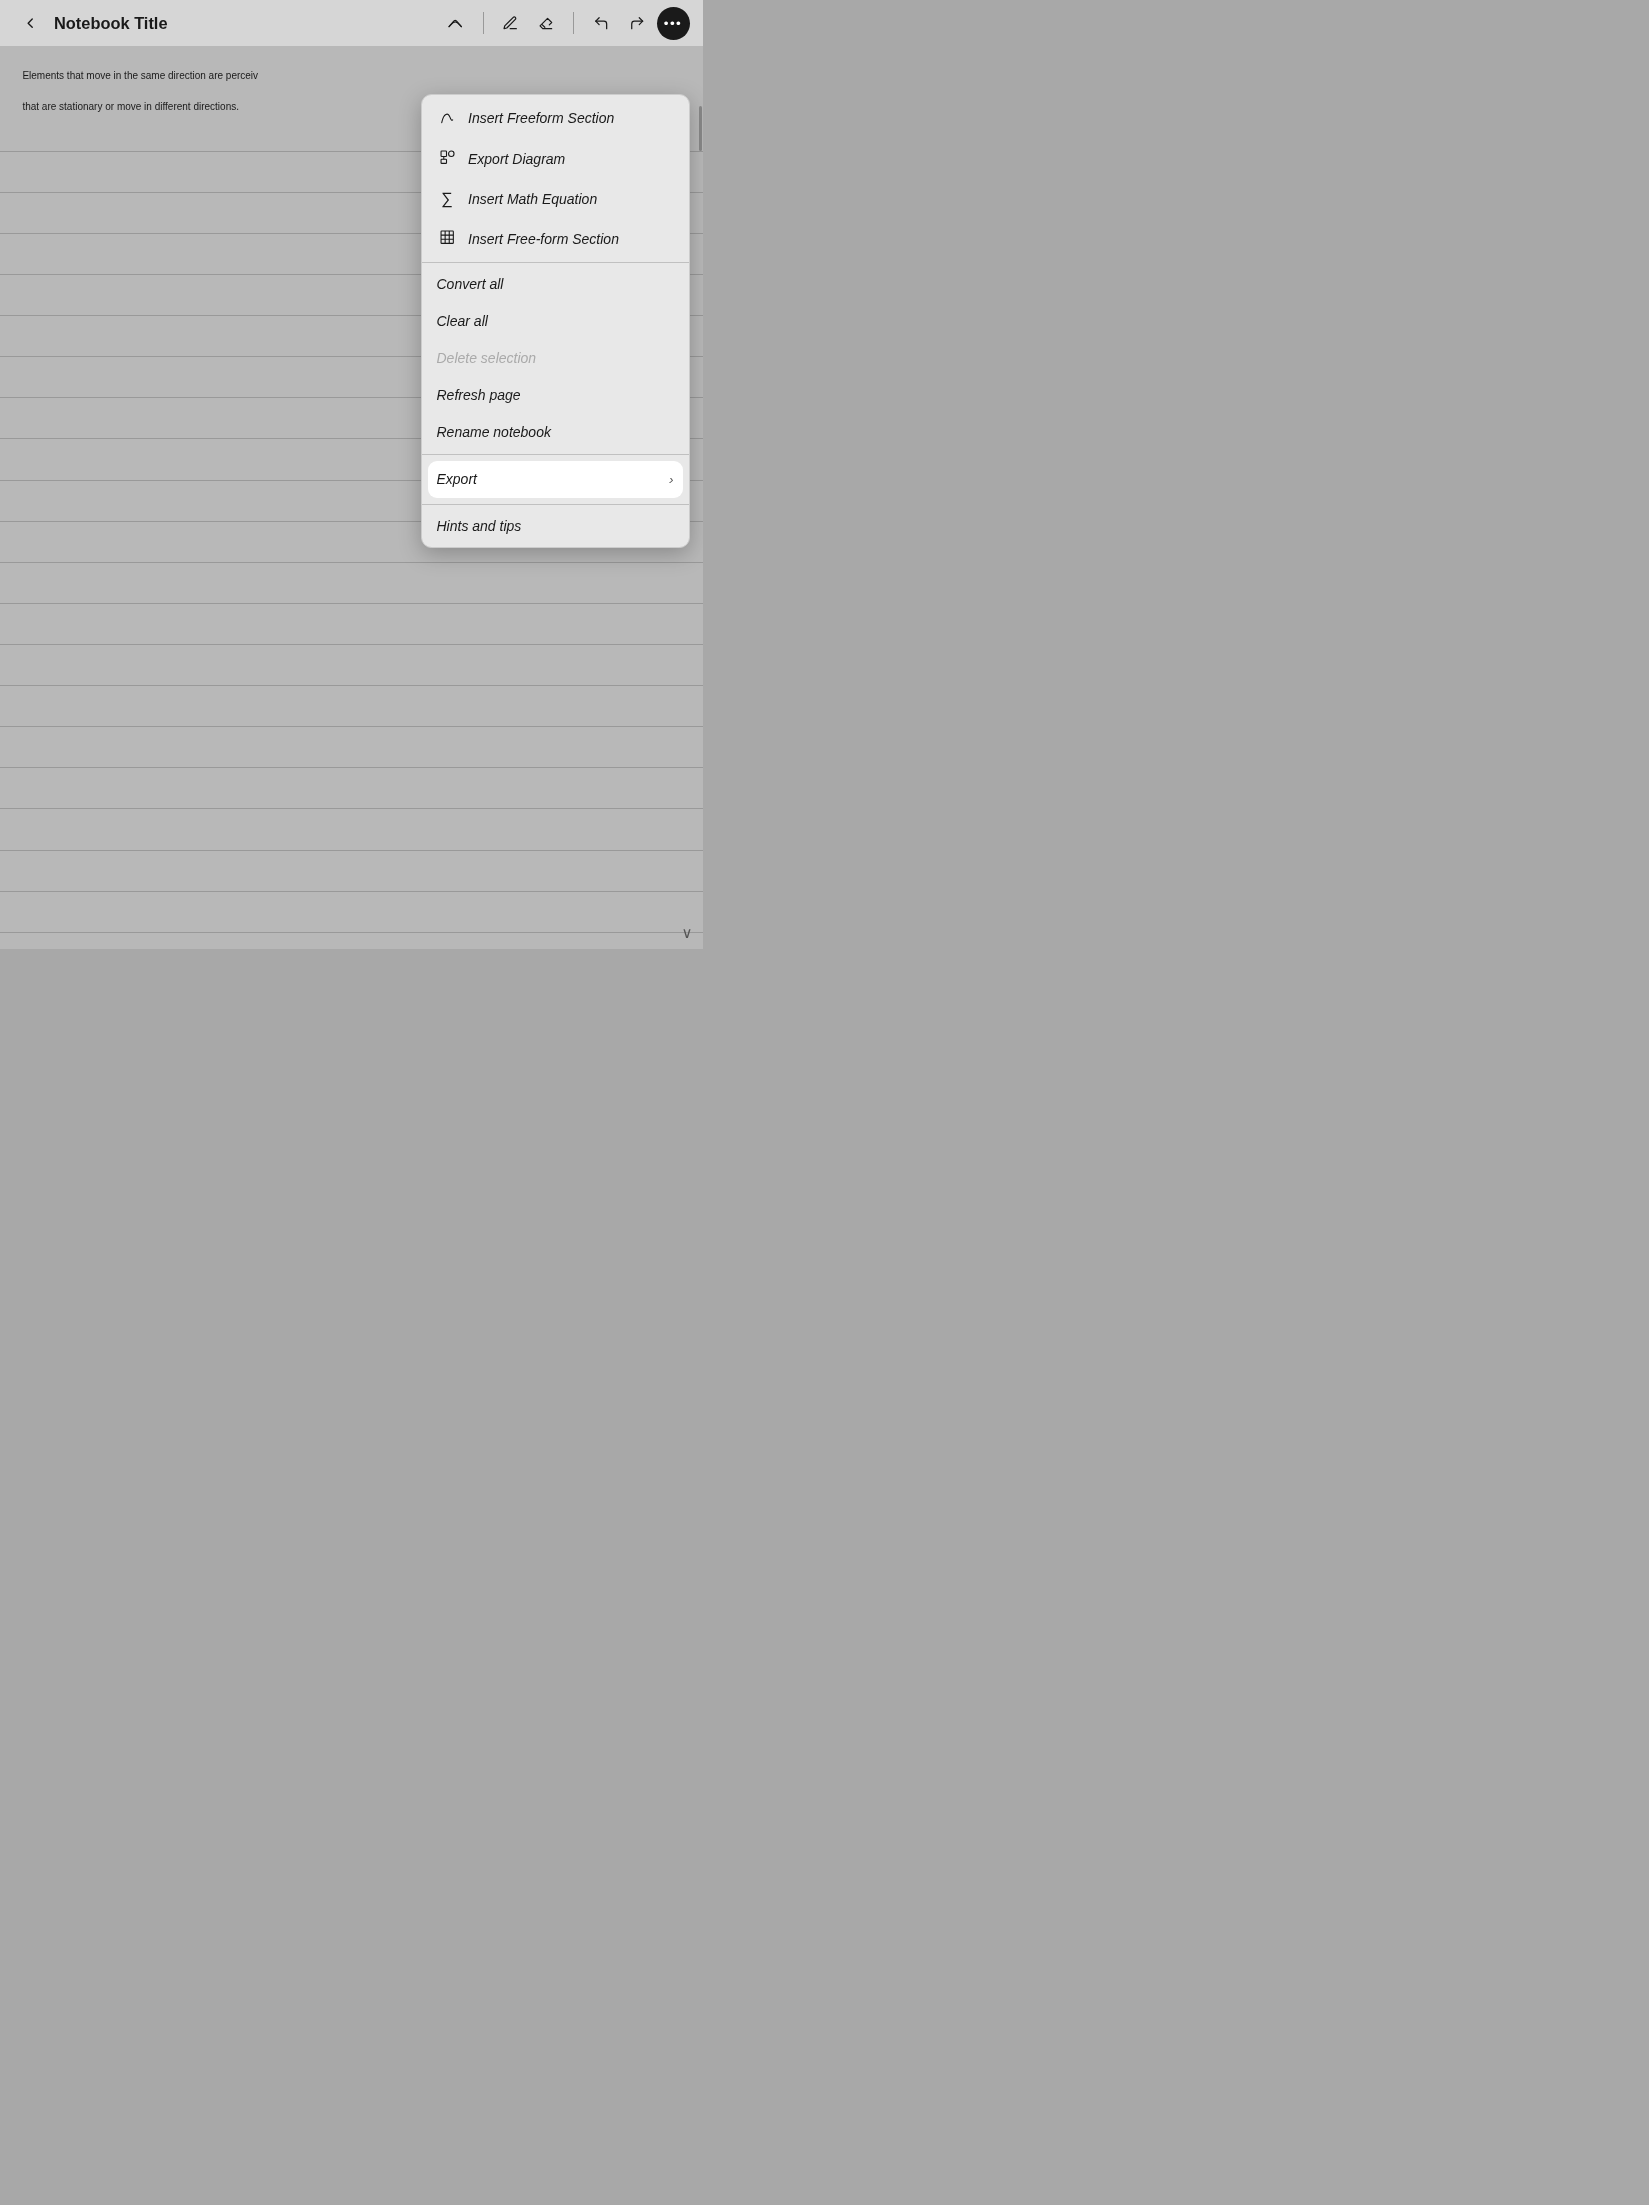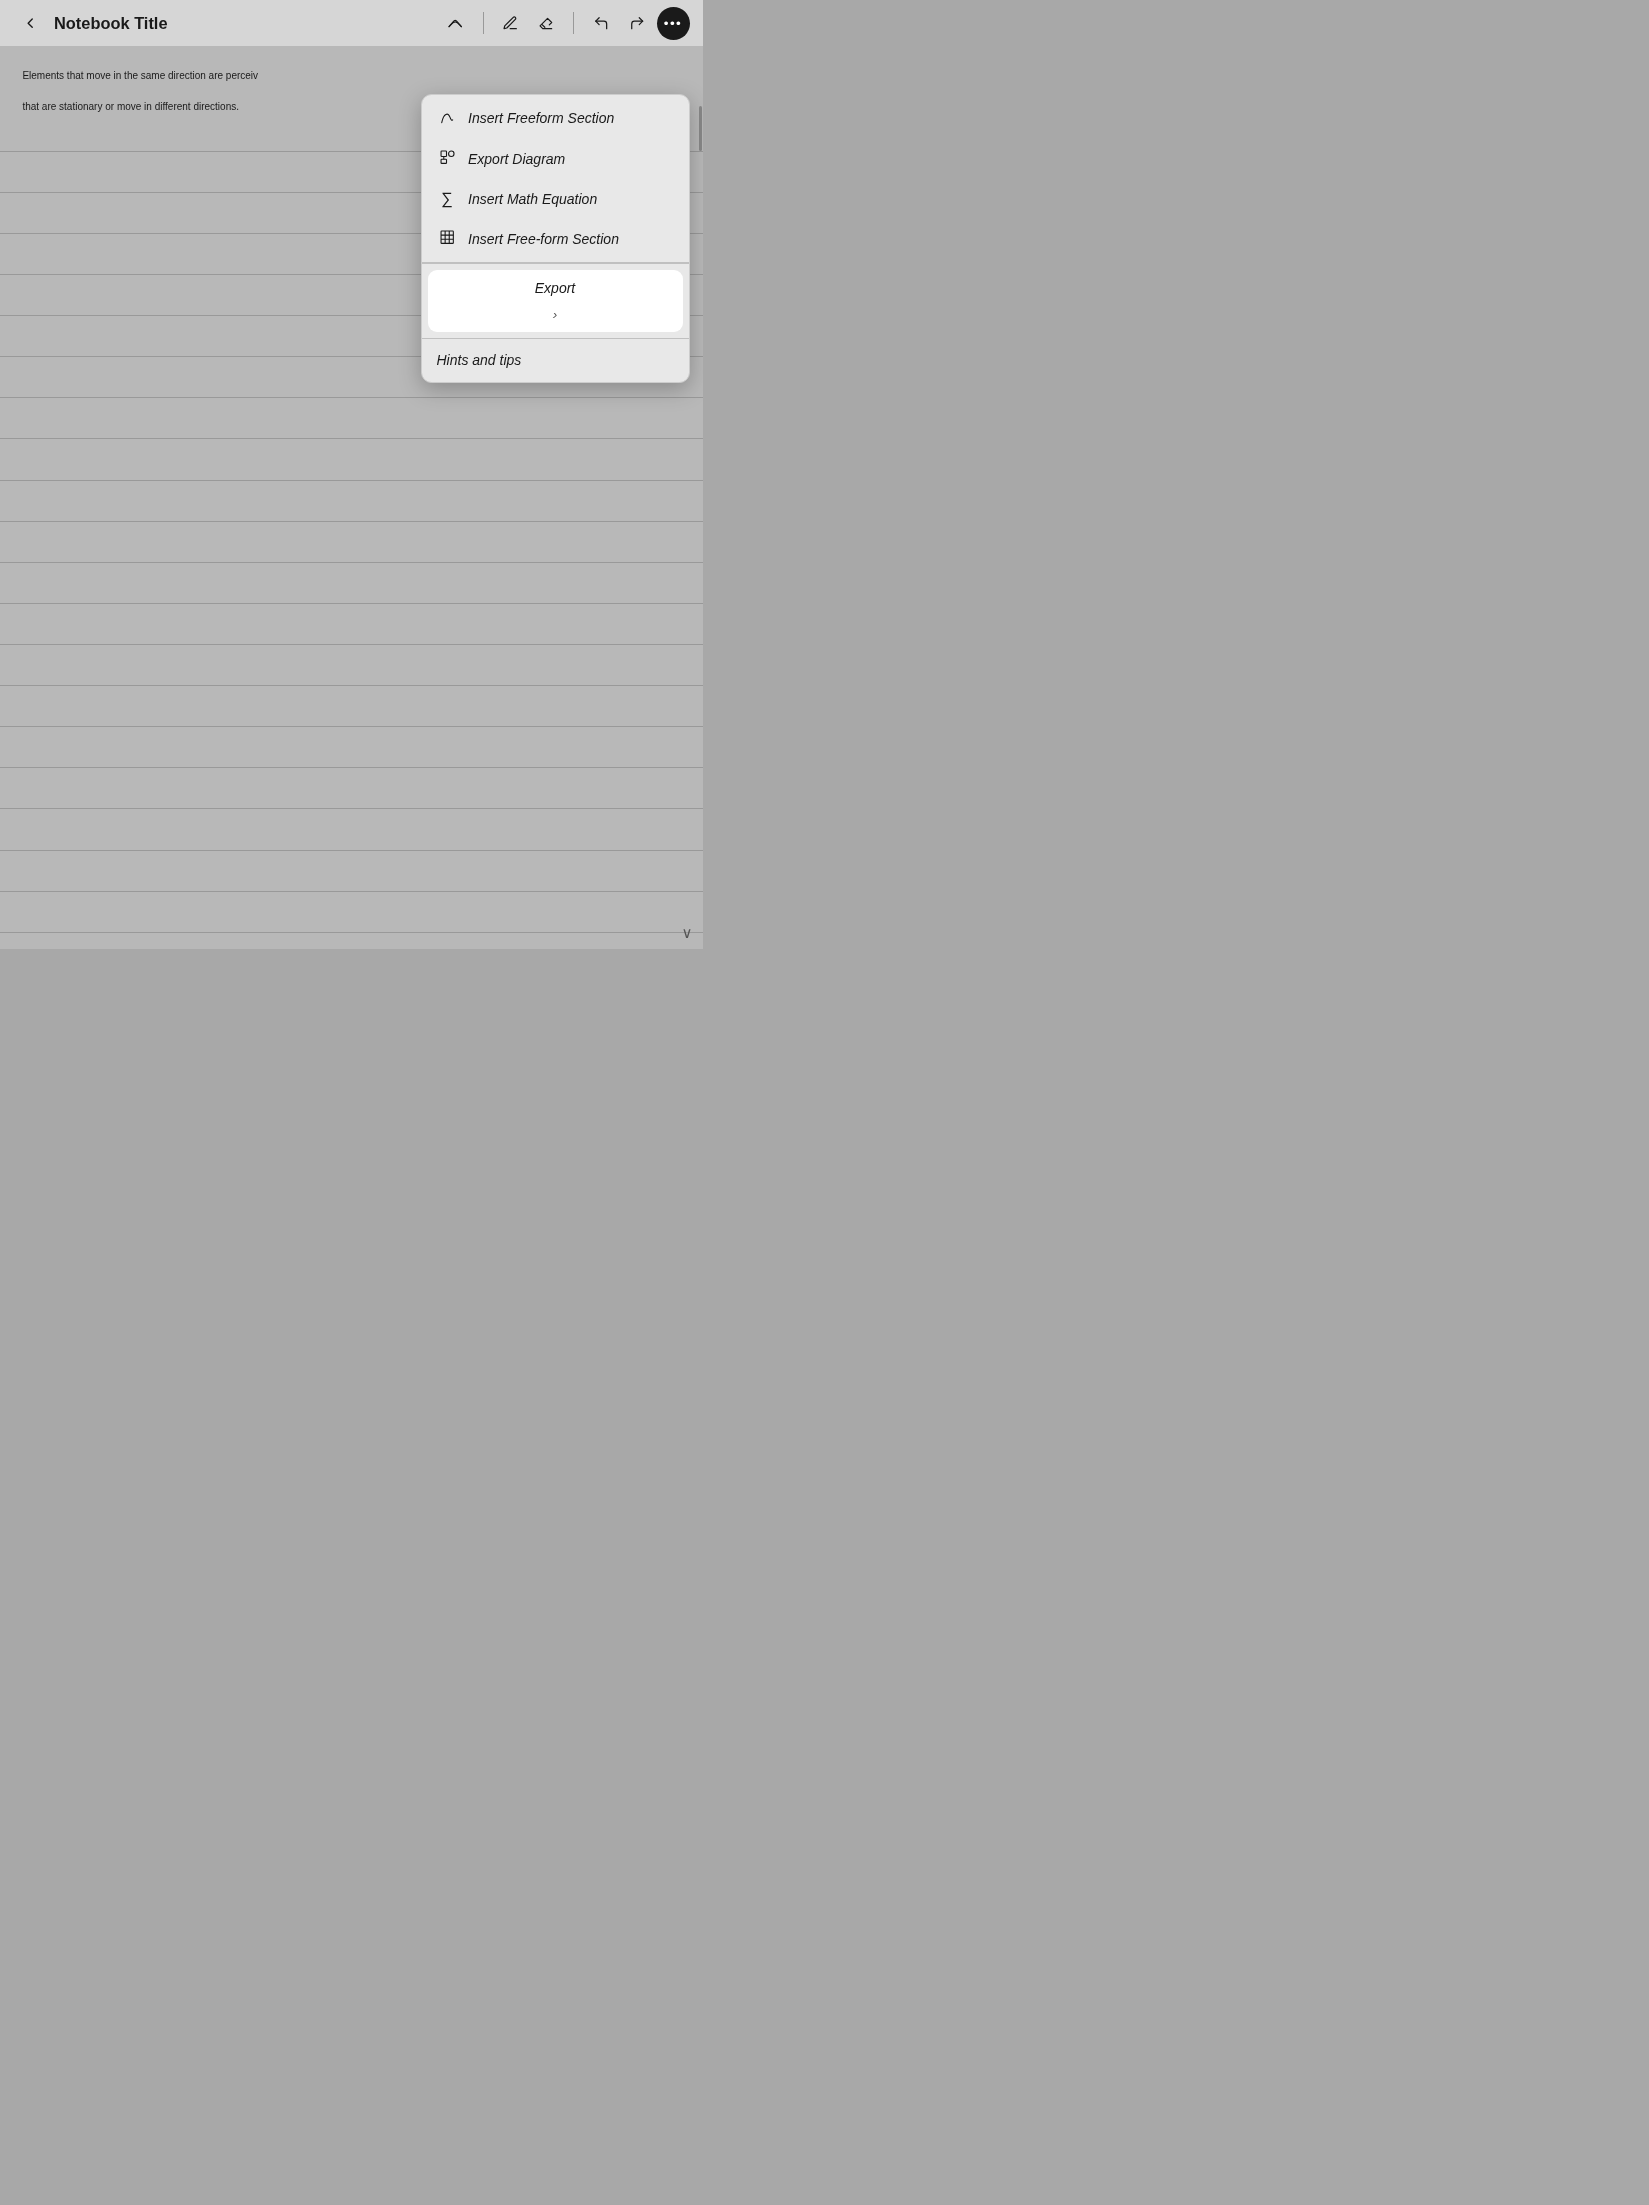--- a/index.html
+++ b/index.html
@@ -153,21 +153,20 @@
 
     .menu-item.disabled {
       color: #aaa;
     }
 
     .menu-item.highlighted {
       background-color: #ffffff;
       border-radius: 9px;
       margin: 1.5px 6px;
       padding: 10.5px 9px;
-      flex-direction: column;
     }
 
     .menu-item-icon {
       font-size: 15px;
       width: 21px;
       text-align: center;
       flex-shrink: 0;
       font-style: normal;
     }
 
@@ -336,20 +335,41 @@
             <line x1="3" y1="9" x2="21" y2="9"></line>
             <line x1="3" y1="15" x2="21" y2="15"></line>
           </svg>
         </span>
         <span class="menu-item-label">Insert Free-form Section</span>
       </div>
     </div>
 
     <div class="menu-divider"></div>
 
+    <div class="menu-section">
+      <div class="menu-item">
+        <span class="menu-item-label">Convert all</span>
+      </div>
+
+      <div class="menu-item">
+        <span class="menu-item-label">Clear all</span>
+      </div>
+
+      <div class="menu-item disabled" style="color:#aaa;">
+        <span class="menu-item-label">Delete selection</span>
+      </div>
+
+      <div class="menu-item">
+        <span class="menu-item-label">Refresh page</span>
+      </div>
+
+      <div class="menu-item">
+        <span class="menu-item-label">Rename notebook</span>
+      </div>
+    </div>
 
     <div class="menu-divider"></div>
 
     <div class="menu-section" style="padding: 4.5px 0;">
       <div class="menu-item highlighted" style="background:#fff; border-radius:9px; margin: 1.5px 6px; padding:10.5px 9px; display:flex; align-items:center; justify-content:space-between;">
         <span class="menu-item-label">Export</span>
         <span class="menu-item-chevron">›</span>
       </div>
     </div>
 

